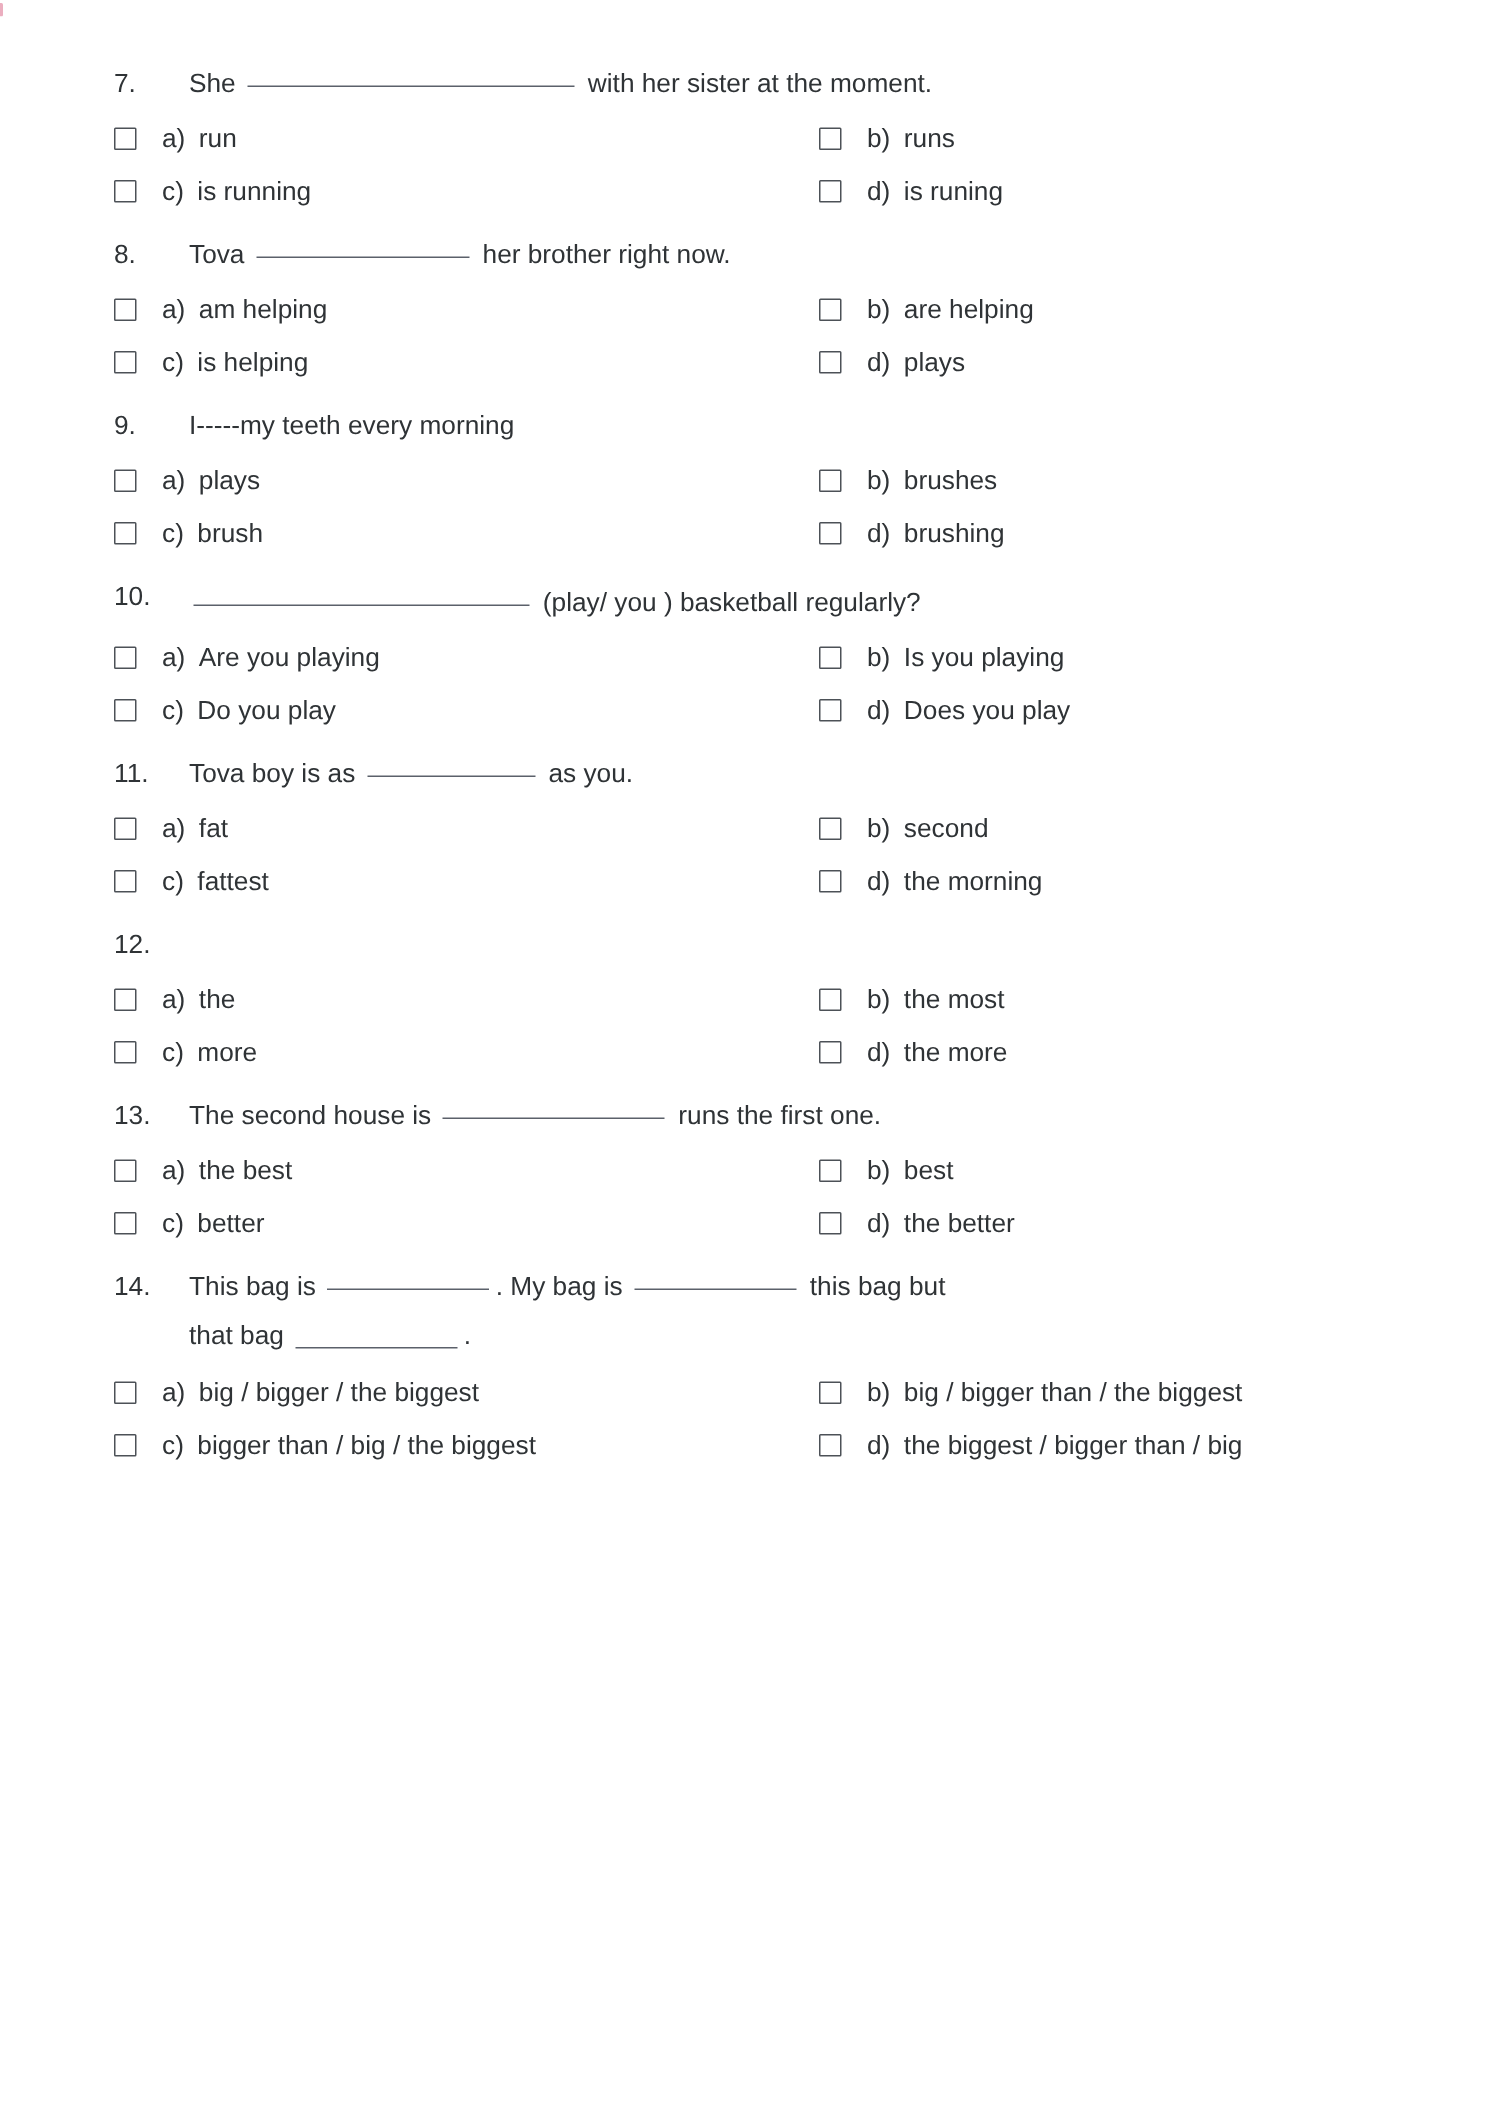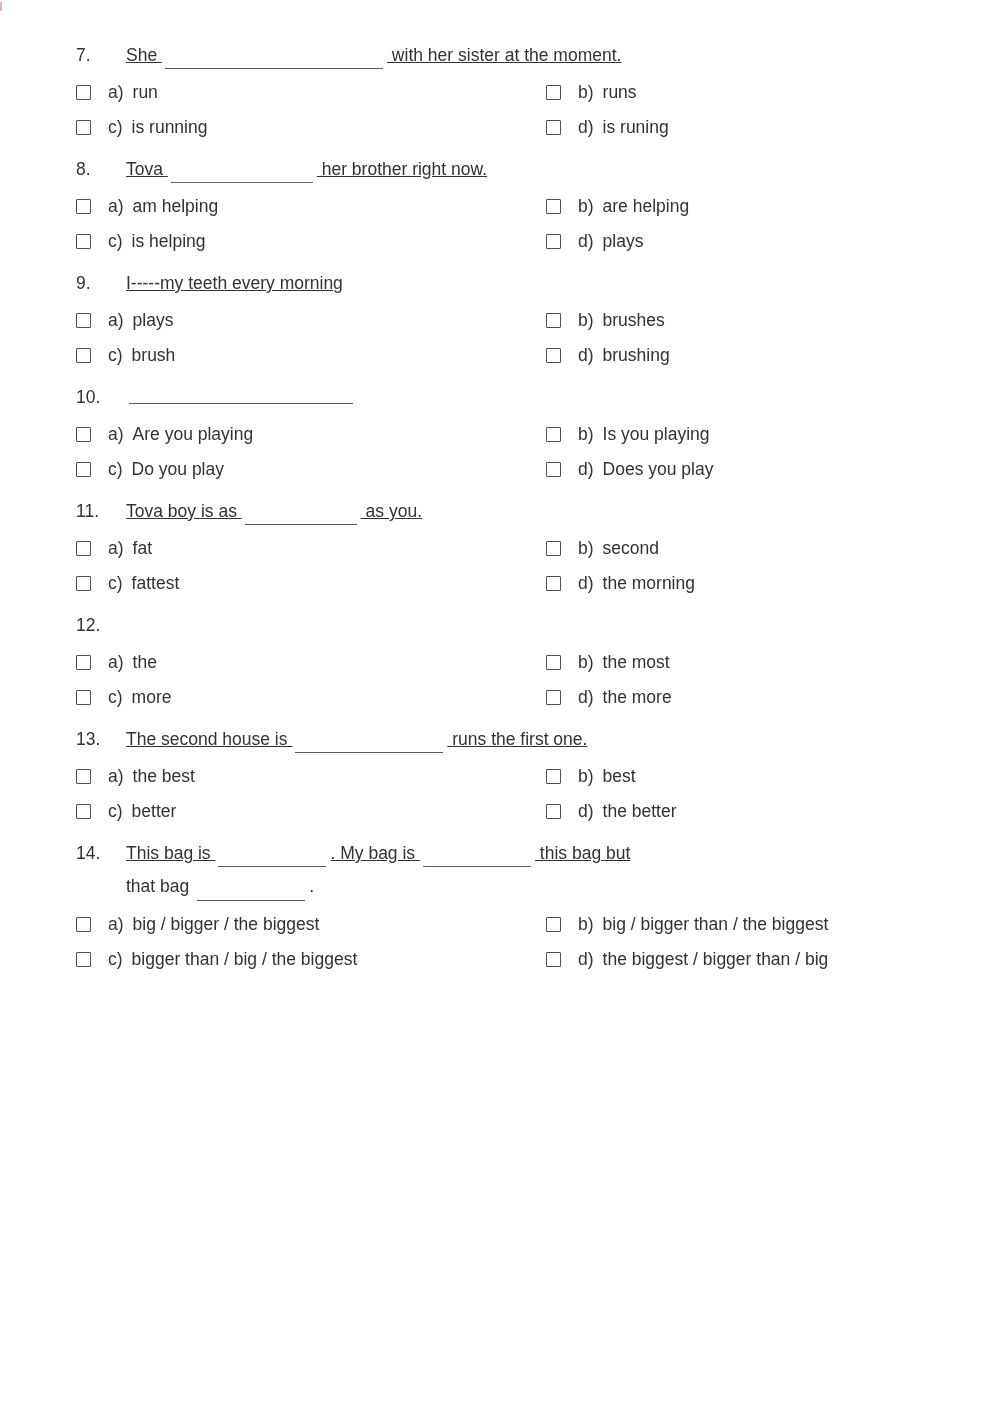--- a/index.html
+++ b/index.html
@@ -67,30 +67,29 @@
     white-space: nowrap;
   }
   .q-num {
     flex: 0 0 auto;
     min-width: 50px;
     font-size: 17.5px;
   }
   .q-text {
     flex: 0 0 auto;
     display: flex;
-    align-items: flex-end;
+    align-items: flex-start;
     white-space: pre;
-    text-decoration: underline;
   }
   .q-text2 {
     padding-left: 126px;
     font-size: 17.5px;
     line-height: 28px;
     display: flex;
-    align-items: flex-end;
+    align-items: center;
     white-space: pre;
     margin-top: 6px;
   }
 
   
   .blank {
     display: inline-block;
     border-bottom: 1.6px solid #5b606a;
     height: 14px;
     margin: 0 4px 0 3px;
@@ -244,20 +243,21 @@
           <span class="opt-label">brushing</span>
         </div>
       </div>
     </div>
 
     <div class="q-block">
       <div class="q-stem">
         <span class="q-num">10.</span>
         <span class="q-text">
           <span class="blank" style="width:224px"></span>
+          <span> (play/ you ) basketball regularly?</span>
         </span>
       </div>
       <div class="opt-row">
         <div class="opt col-a">
           <span class="cbox"></span>
           <span class="opt-letter">a)</span>
           <span class="opt-label">Are you playing</span>
         </div>
         <div class="opt col-b">
           <span class="cbox"></span>

